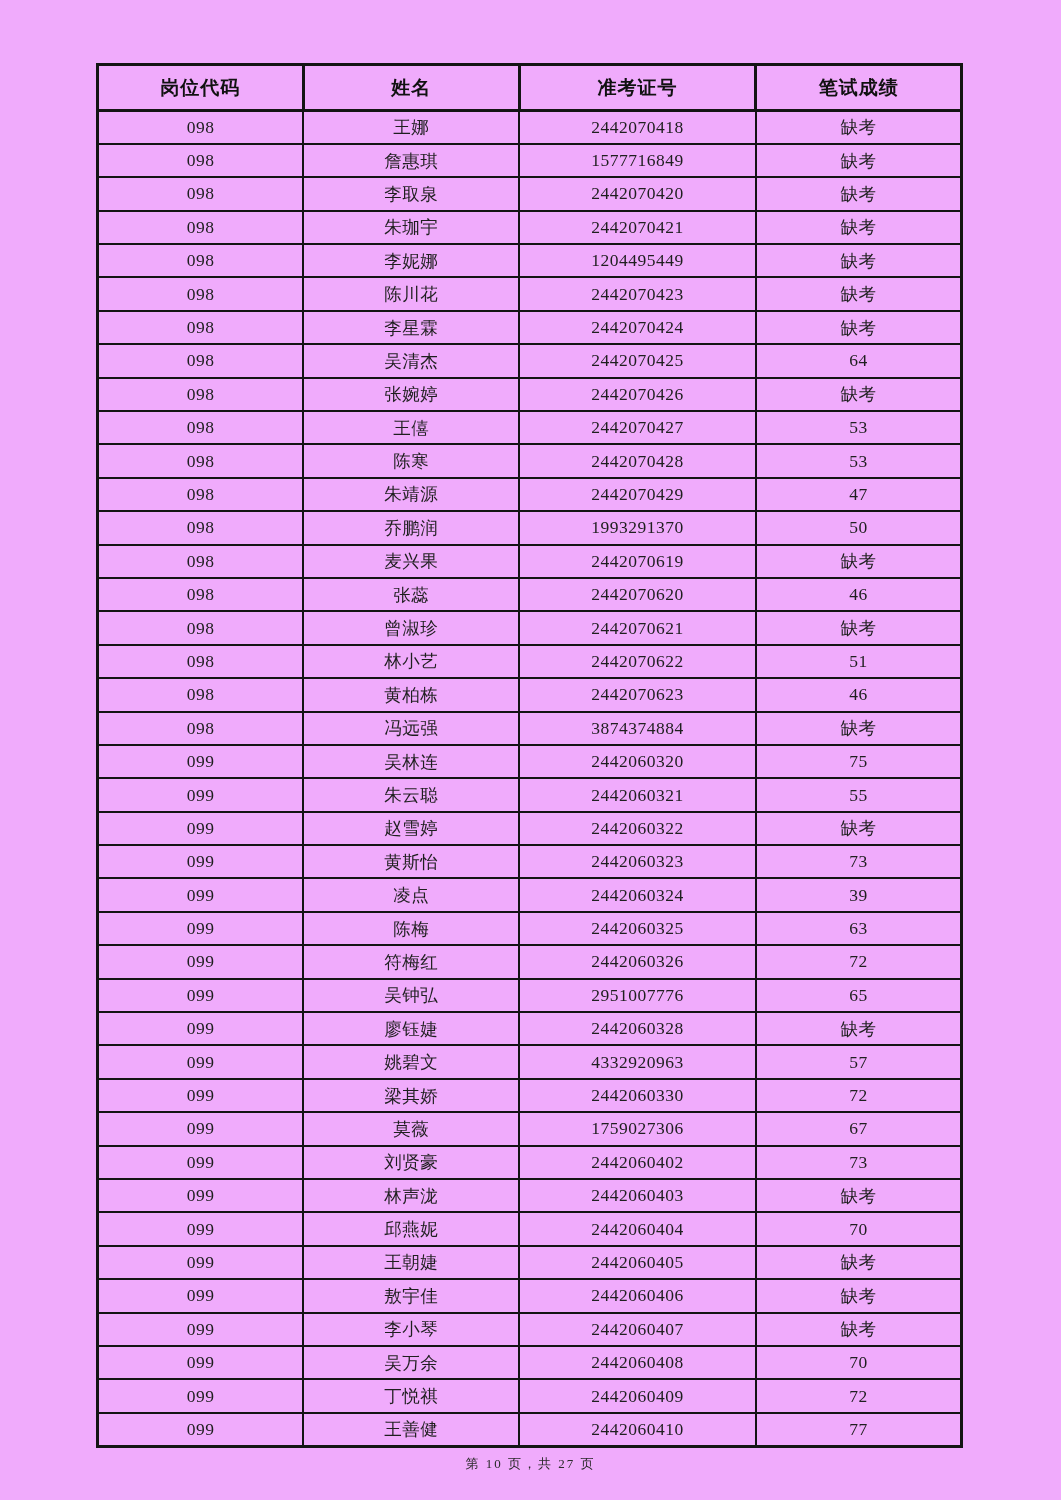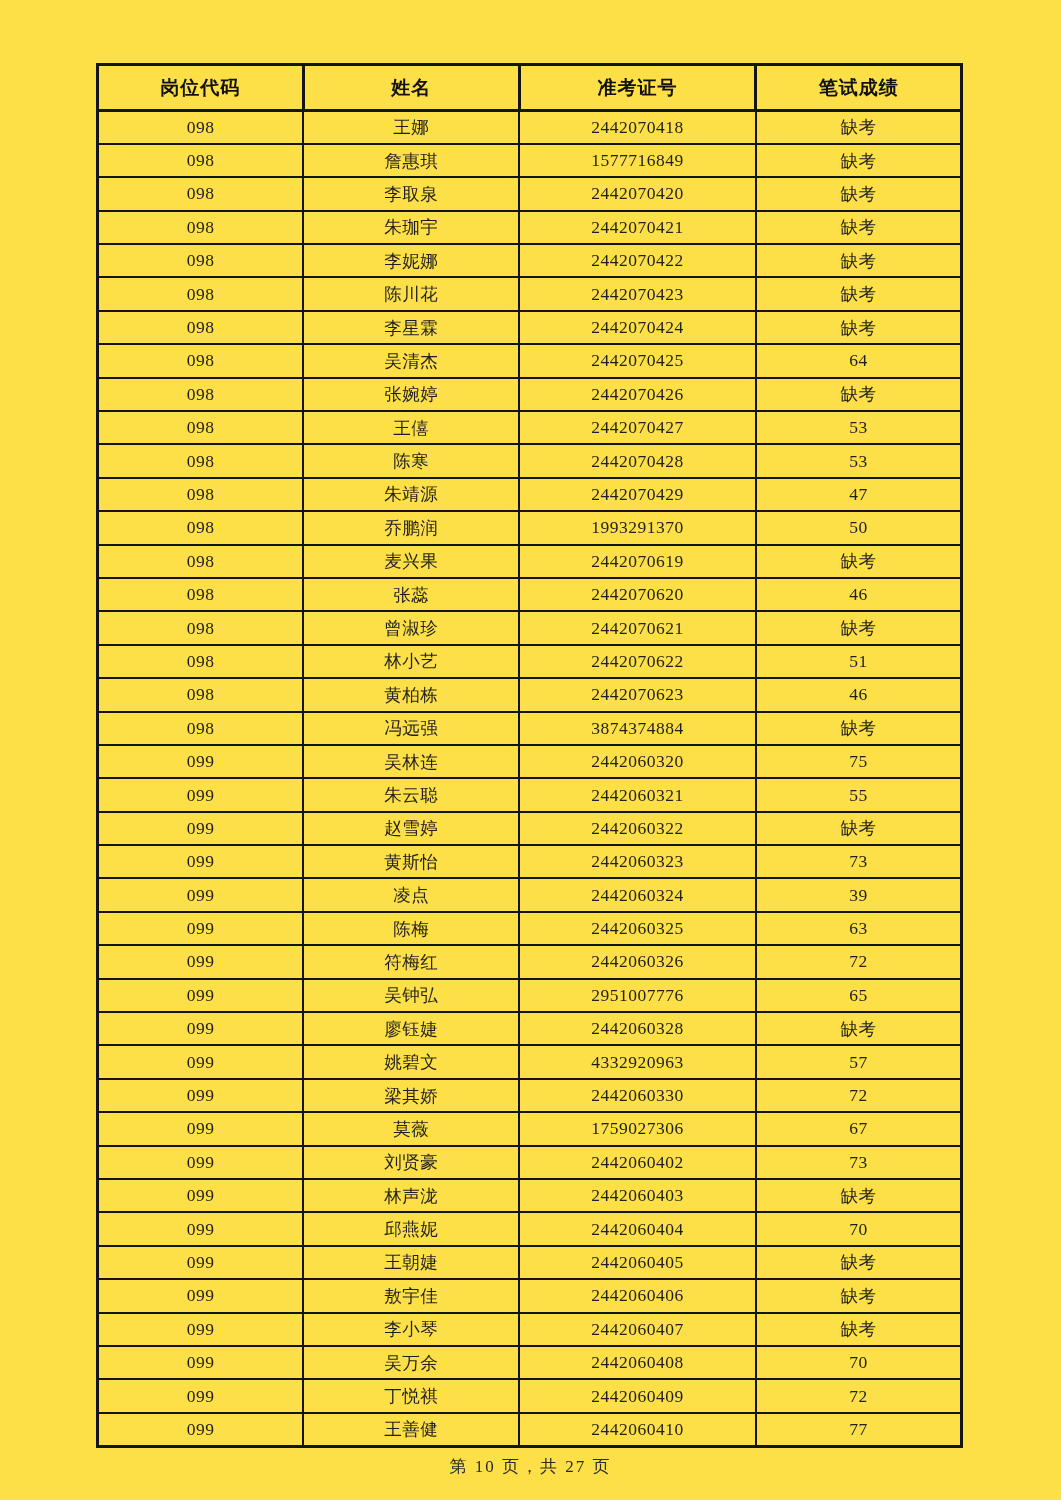--- a/index.html
+++ b/index.html
@@ -5,21 +5,21 @@
   * { margin: 0; padding: 0; box-sizing: border-box; }
   html, body {
     width: 1061px;
     background: #ffffff;
     font-family: "Liberation Serif", "DejaVu Serif", serif;
   }
   .page {
     position: relative;
     width: 1061px;
     height: 1500px;
-    background: #fde047;
+    background: #f0abfc;
     overflow: hidden;
   }
   .results-table {
     position: absolute;
     left: 96px;
     top: 63px;
     width: 867px;
     border-collapse: collapse;
     table-layout: fixed;
   }
@@ -52,21 +52,21 @@
   .results-table tr > th:first-child { border-left-width: 3px; }
   .results-table tr > td:last-child,
   .results-table tr > th:last-child { border-right-width: 3px; }
   .results-table tbody tr:last-child td { border-bottom-width: 3px; }
   .page-footer {
     position: absolute;
     left: 0;
     top: 1455px;
     width: 100%;
     text-align: center;
-    font-size: 17px;
+    font-size: 13px;
     color: #2a2a2a;
     letter-spacing: 2px;
   }
 </style>
 </head>
 <body>
 
 <div class="page">
 
   <table class="results-table">
@@ -106,21 +106,21 @@
         </tr>
         <tr>
           <td>098</td>
           <td>朱珈宇</td>
           <td>2442070421</td>
           <td>缺考</td>
         </tr>
         <tr>
           <td>098</td>
           <td>李妮娜</td>
-          <td>2442070422</td>
+          <td>1204495449</td>
           <td>缺考</td>
         </tr>
         <tr>
           <td>098</td>
           <td>陈川花</td>
           <td>2442070423</td>
           <td>缺考</td>
         </tr>
         <tr>
           <td>098</td>

